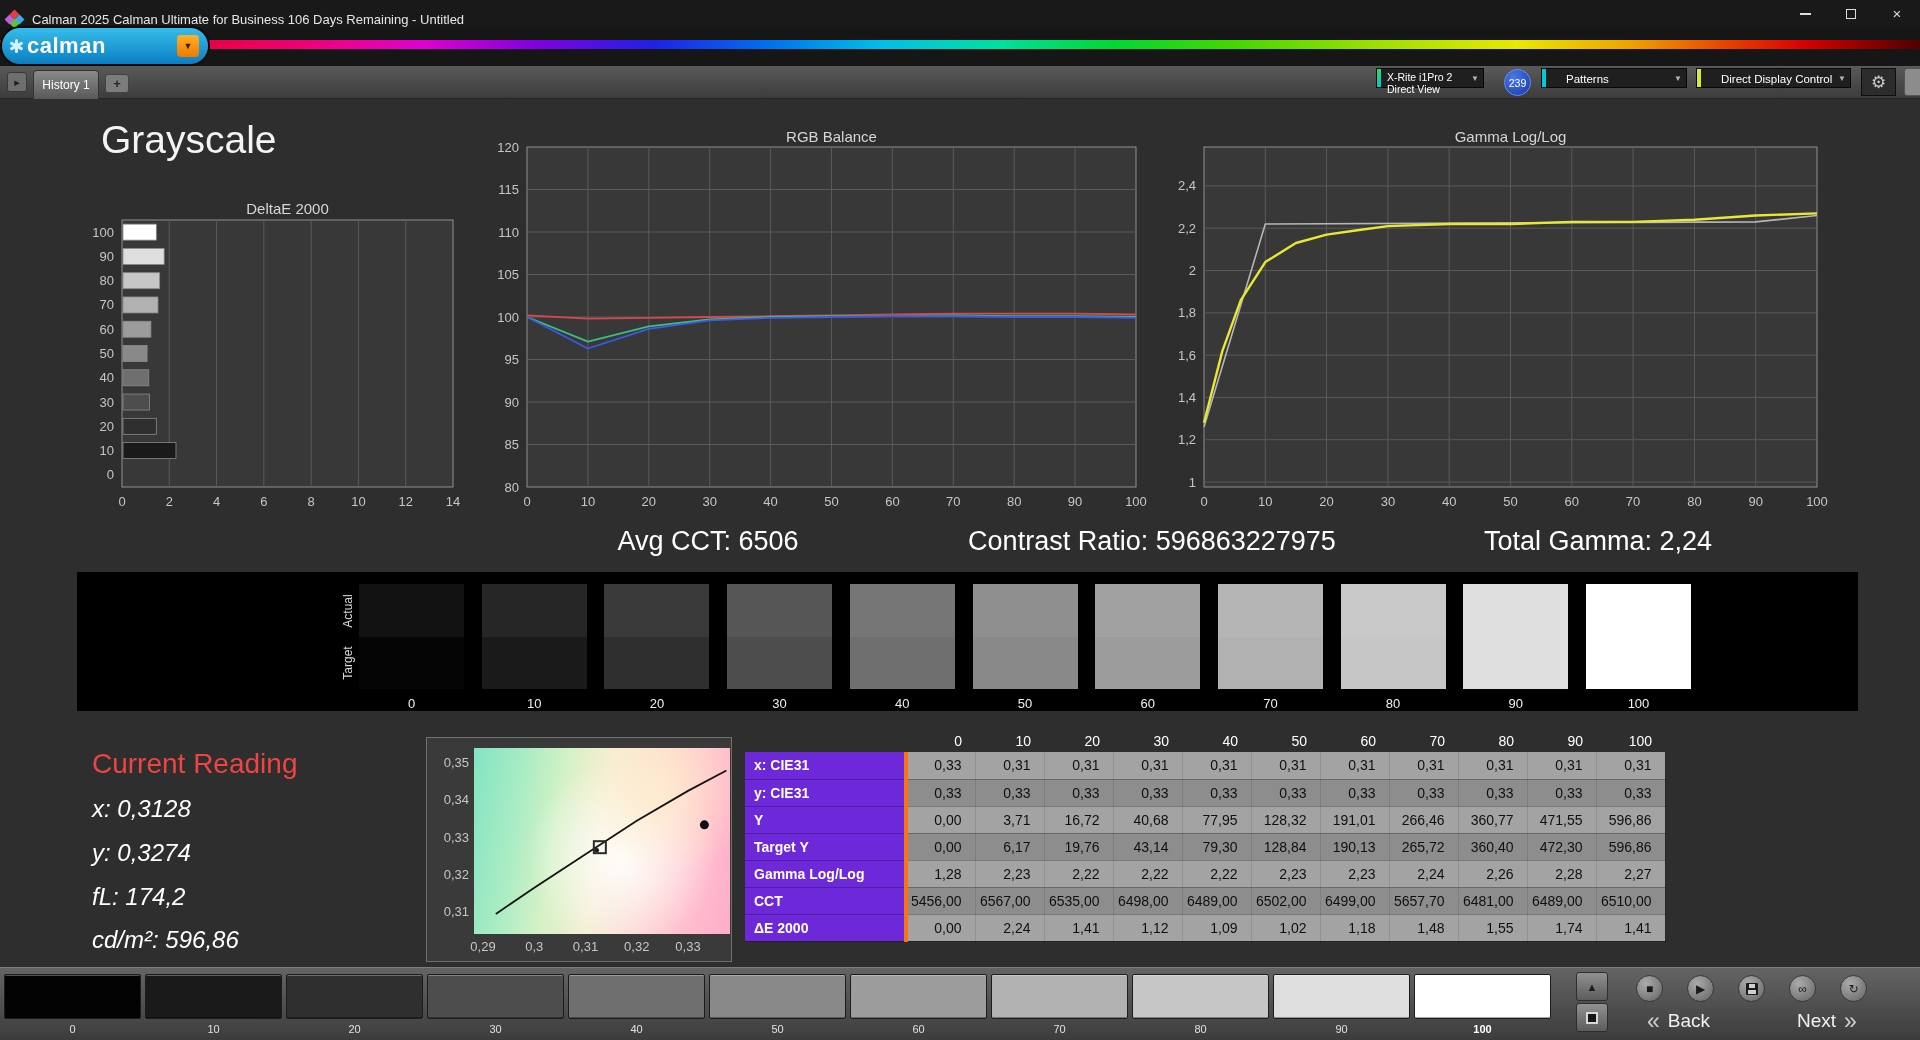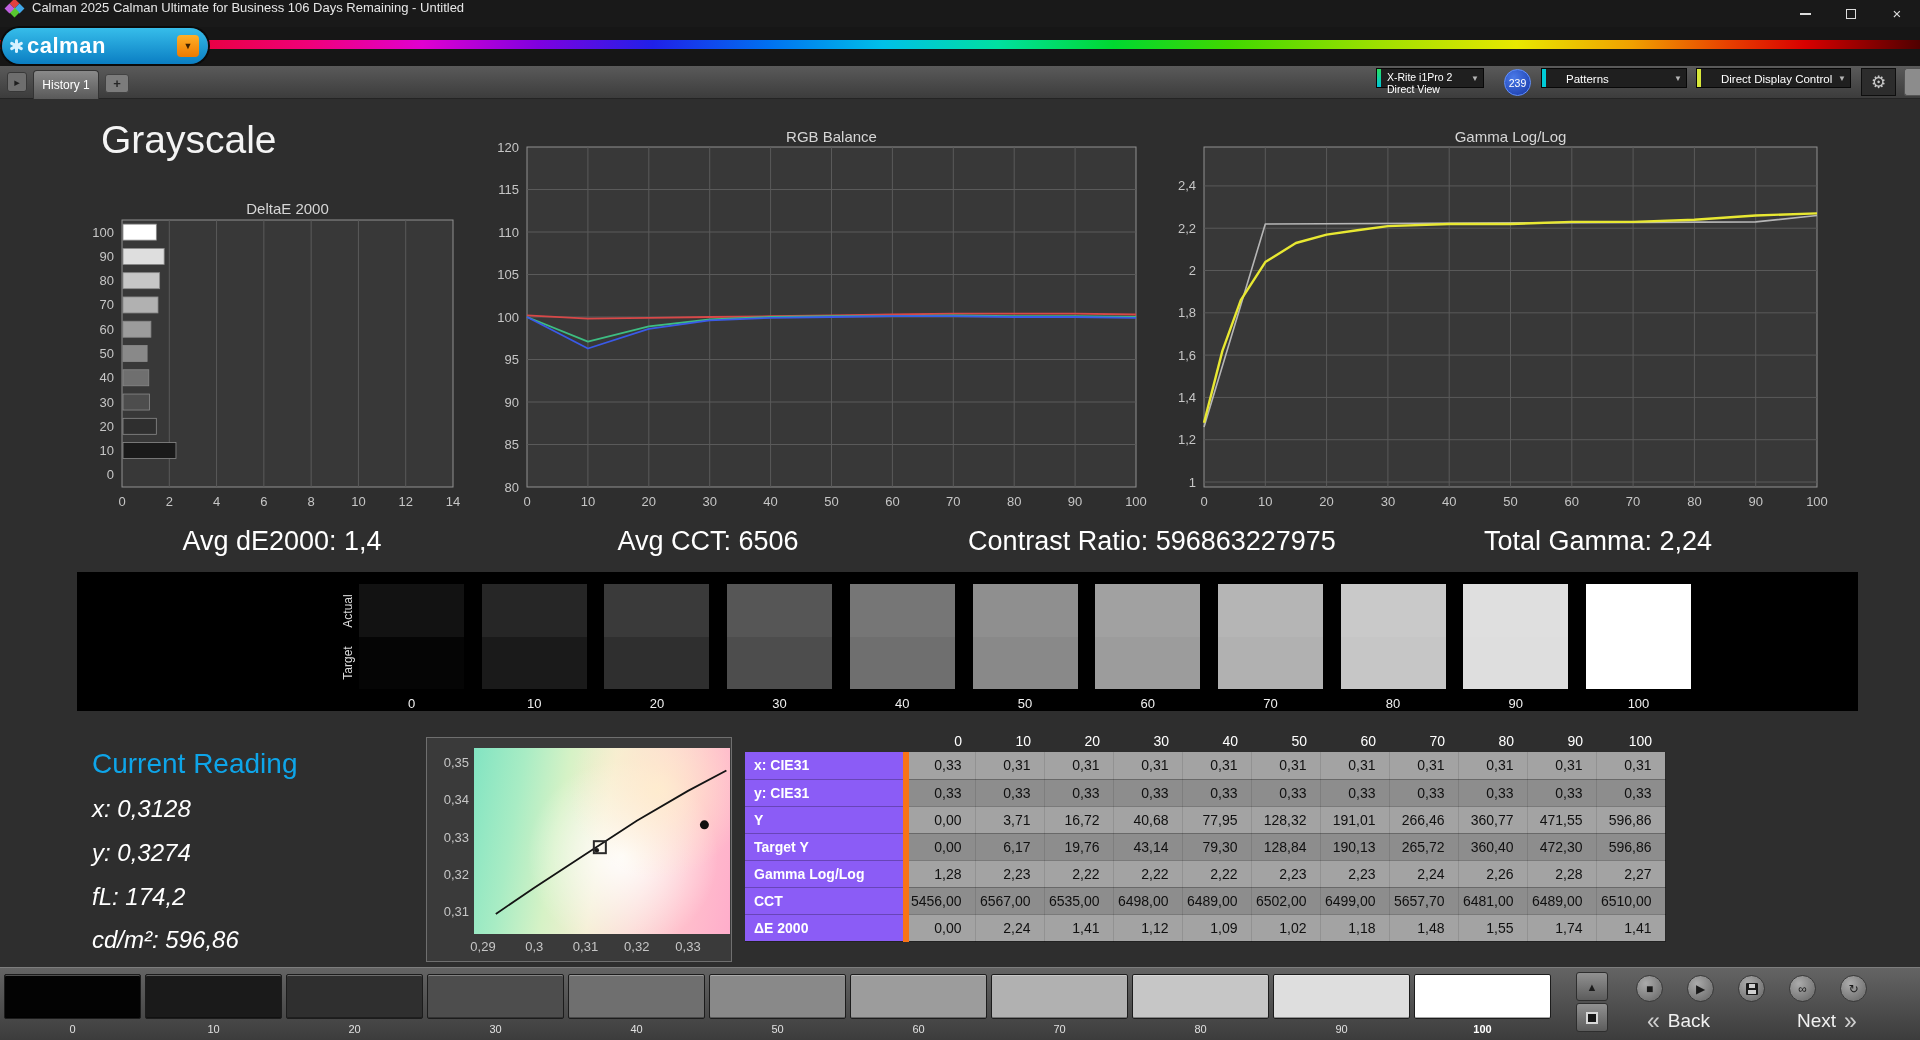--- a/index.html
+++ b/index.html
@@ -4,21 +4,21 @@
 <style>
   *{margin:0;padding:0;box-sizing:border-box;}
   html,body{width:1920px;height:1040px;overflow:hidden;background:#2e2e2e;
     font-family:"Liberation Sans","DejaVu Sans",sans-serif;}
   #root{position:relative;width:1920px;height:1040px;}
   svg{position:absolute;overflow:visible;}
   .tick{fill:#c6c6c6;font-size:13px;font-family:"Liberation Sans","DejaVu Sans",sans-serif;}
 
   
   .titlebar{position:absolute;top:0;left:0;width:1920px;height:27px;background:#191919;
-    display:flex;align-items:flex-start;color:#e6e6e6;}
+    display:flex;align-items:flex-end;color:#e6e6e6;}
   .app-icon{position:relative;width:16px;height:16px;margin:0 9px 0 7px;}
   .app-icon i{position:absolute;width:7px;height:7px;transform:rotate(45deg);}
   .app-icon .d1{left:4px;top:0;background:#e04040;}
   .app-icon .d2{left:9px;top:5px;background:#40a8e8;}
   .app-icon .d3{left:4px;top:9px;background:#58c830;}
   .app-icon .d4{left:-1px;top:5px;background:#c060e0;}
   .title-text{font-size:13px;}
   .win-controls{margin-left:auto;display:flex;height:100%;}
   .win-btn{width:46px;height:100%;display:flex;align-items:center;justify-content:center;color:#dcdcdc;font-size:15px;}
   .min-glyph{width:11px;height:2px;background:#dcdcdc;}
@@ -74,35 +74,35 @@
 
   
   .strip{position:absolute;left:77px;top:572px;width:1781px;height:139px;background:#000;}
   .strip-label{position:absolute;left:252px;width:38px;height:50px;display:flex;align-items:center;justify-content:center;}
   .strip-label span{transform:rotate(-90deg);color:#ddd;font-size:12px;white-space:nowrap;}
   .swatch{position:absolute;top:12px;width:105px;height:105px;}
   .swatch::before{content:'';position:absolute;left:0;right:0;top:0;height:50%;background:rgba(255,255,255,0.055);}
   .swatch-label{position:absolute;top:124px;width:105px;text-align:center;color:#f0f0f0;font-size:13px;}
 
   
-  .cr-title{position:absolute;left:92px;top:748px;font-size:28px;color:#0ea5e9;}
+  .cr-title{position:absolute;left:92px;top:748px;font-size:28px;color:#ef4444;}
   .cr-line{position:absolute;left:92px;font-size:24px;color:#fff;font-style:italic;}
   .cie-panel{position:absolute;left:426px;top:737px;width:306px;height:225px;background:#3a3a3a;border:1px solid #6f6f6f;}
   .cie-plot{position:absolute;left:47px;top:10px;width:256px;height:186px;
     background:
       radial-gradient(circle at 72% 22%, rgba(255,238,205,.85), rgba(255,238,205,0) 38%),
       radial-gradient(circle at 58% 58%, rgba(255,255,255,.95), rgba(255,255,255,0) 52%),
       linear-gradient(100deg,#82e4c2 0%,#a8ecc4 18%,#d6f2c6 34%,#f4eed2 50%,#fbd8d2 66%,#ffc0cc 82%,#ffadcb 100%);}
 
   
   #data-table{position:absolute;left:745px;top:729px;border-collapse:collapse;table-layout:fixed;font-size:14px;}
   #data-table th{height:23px;color:#fff;font-weight:normal;text-align:right;padding-right:13px;}
   #data-table td{height:27px;text-align:right;padding-right:13px;color:#101010;
     border-bottom:1px solid rgba(0,0,0,.25);border-right:1px solid rgba(0,0,0,.1);}
-  #data-table td.rowlbl{background:#8b5cf6;color:#fff;font-weight:bold;text-align:left;padding-left:9px;border-right:6px solid #f97316;}
+  #data-table td.rowlbl{background:#6d28d9;color:#fff;font-weight:bold;text-align:left;padding-left:9px;border-right:4px solid #f97316;}
   #data-table tr.odd td:not(.rowlbl){background:#a3a3a3;}
   #data-table tr.even td:not(.rowlbl){background:#8d8d8d;}
 
   
   .bottombar{position:absolute;top:967px;left:0;width:1920px;height:73px;
     background:linear-gradient(#646464,#3c3c3c);border-top:1px solid #7d7d7d;}
   .pattern-btn{position:absolute;top:6px;width:137px;height:45px;border:1px solid #1c1c1c;border-radius:2px;
     box-shadow:inset 0 1px 0 rgba(255,255,255,.3),inset 0 -1px 0 rgba(0,0,0,.35);}
   .pattern-label{position:absolute;top:55px;width:137px;text-align:center;font-size:11px;color:#e0e0e0;}
   .pattern-label.active{font-weight:bold;color:#fff;}
@@ -307,21 +307,20 @@
       <text x="353.5" y="396" text-anchor="middle" class="tick">50</text>
       <text x="414.8" y="396" text-anchor="middle" class="tick">60</text>
       <text x="476.09999999999997" y="396" text-anchor="middle" class="tick">70</text>
       <text x="537.4000000000001" y="396" text-anchor="middle" class="tick">80</text>
       <text x="598.7" y="396" text-anchor="middle" class="tick">90</text>
       <text x="660" y="396" text-anchor="middle" class="tick">100</text>
       <polyline points="47.0,317.0 108.3,114.0 598.7,111.9 660.0,105.5" fill="none" stroke="#b6b6b6" stroke-width="1.6" stroke-linejoin="round"></polyline>
       <polyline points="47.0,312.8 65.4,240.9 83.8,190.1 108.3,152.1 138.9,133.0 169.6,124.6 200.3,120.3 230.9,116.1 292.2,114.0 353.5,114.0 414.8,111.9 476.1,111.9 537.4,109.8 598.7,105.5 660.0,103.4" fill="none" stroke="#e8e832" stroke-width="2.4" stroke-linejoin="round"></polyline>
     </svg>
 
-  <div class="stat" style="left:67px;">Avg dE2000: 1,4</div>
   <div class="stat" style="left:493px;">Avg CCT: 6506</div>
   <div class="stat" style="left:937px;">Contrast Ratio: 596863227975</div>
   <div class="stat" style="left:1383px;">Total Gamma: 2,24</div>
 
   <div class="strip">
     <div class="strip-label" style="top:14px;">
         <span>Actual</span>
       </div>
     <div class="strip-label" style="top:66px;">
         <span>Target</span>

